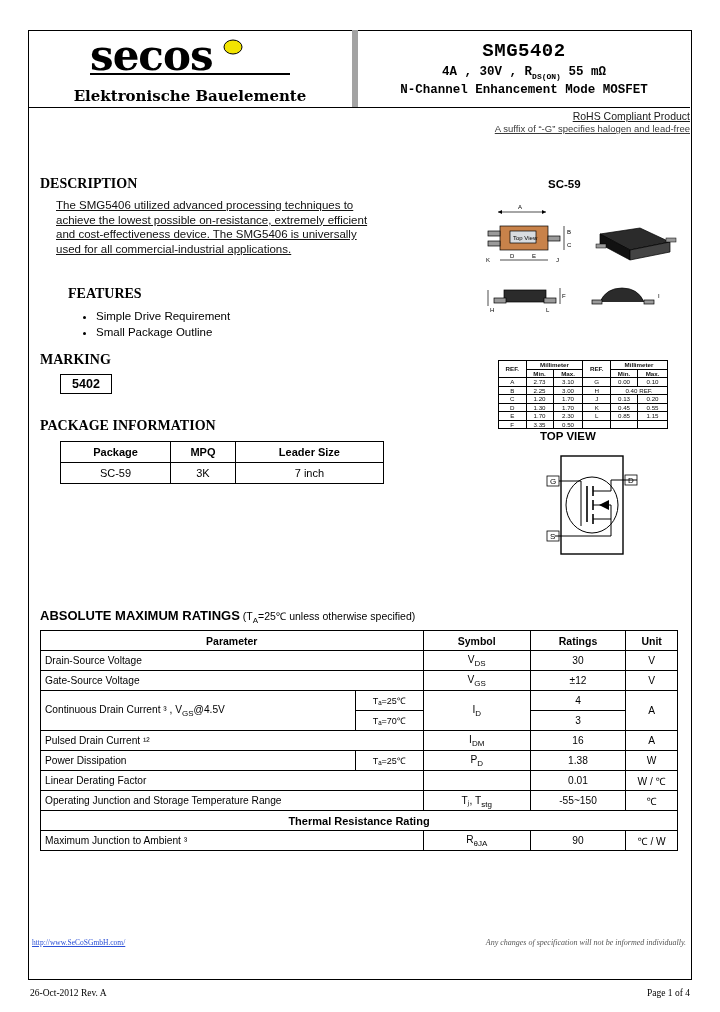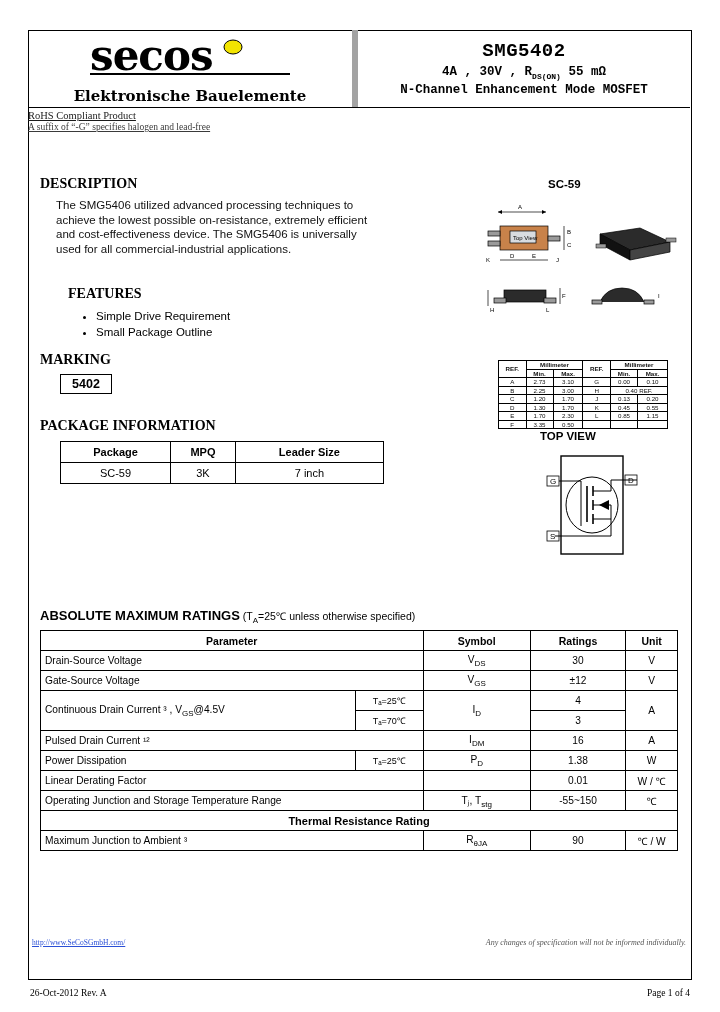--- a/index.html
+++ b/index.html
@@ -45,34 +45,34 @@
     flex:1; display:flex; flex-direction:column; align-items:center; justify-content:center;
     font-family:Liberation Mono, monospace;
   }
   .part-no { font-size:19px; font-weight:bold; letter-spacing:0.5px; }
   .spec-line { font-size:12.5px; font-weight:bold; margin-top:3px; }
   .spec-line2 { font-size:12.5px; font-weight:bold; margin-top:2px; }
   sub { font-size:8px; }
   
   .rohs {
     position:absolute; top:80px; left:0; width:662px;
-    text-align:left;
-    font-family:Liberation Serif, serif;
+    text-align:right;
+    font-family:Liberation Sans, sans-serif;
   }
   .rohs .l1 { font-size:10.5px; text-decoration:underline; color:#1a1a1a; }
   .rohs .l2 { font-size:9.5px; text-decoration:underline; color:#3a3a3a; margin-top:1px; }
 
   
   .sec-title {
     font-size:14px; font-weight:bold; font-family:Liberation Serif, serif;
   }
   #description-block { position:absolute; left:12px; top:146px; width:330px; }
   .desc-text {
     margin-top:6px; margin-left:16px; font-size:11.5px; line-height:14.5px;
-    font-family:"Liberation Sans", sans-serif; color:#111;
+    font-family:"Liberation Sans", sans-serif; color:#111;text-decoration:underline;
   }
   #features-block { position:absolute; left:12px; top:256px; width:330px;margin-left:28px; }
   .feat-list { margin:6px 0 0 28px; padding:0; }
   .feat-list li { font-size:11.5px; line-height:16px; }
   #marking-block { position:absolute; left:12px; top:322px; width:330px; }
   .marking-box {
     margin-top:6px; margin-left:20px;
     width:52px; height:20px; border:1px solid #000;
     display:flex; align-items:center; justify-content:center;
     font-size:12.5px; font-weight:bold;

